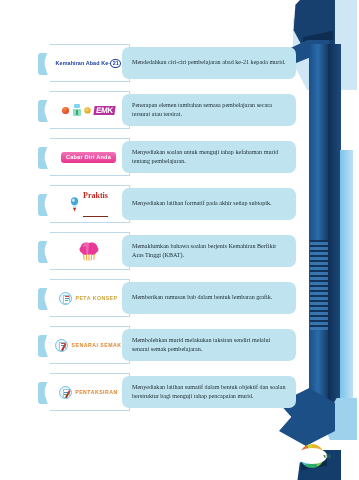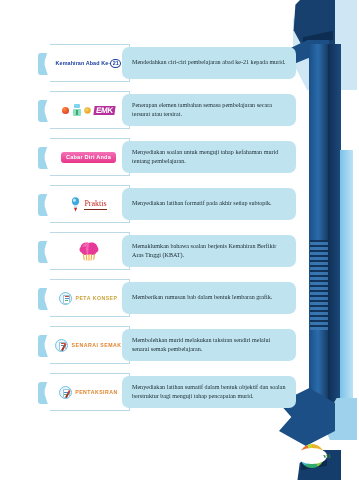--- a/index.html
+++ b/index.html
@@ -166,24 +166,24 @@
     color:#ffffff;
     background:linear-gradient(180deg,#f472b6 0%,#e8348c 100%);
     padding:2.5px 5px;
     border-radius:3px;
     white-space:nowrap;
     letter-spacing:.2px;
   }
   .praktis-txt {
     font-family:"Liberation Serif", serif;
     font-size:8px;
-    font-weight:normal;
+    font-weight:bold;
     color:#c0261f;
     border-bottom:1px solid #7a2b1e;
-    padding-bottom:1px;
+    padding-bottom:16px;
     line-height:9px;
   }
   .emk-txt {
     font-family:"Liberation Sans", sans-serif;
     font-size:8px;
     font-weight:bold;
     color:#ffffff;
     background:#b6309b;
     padding:0 2px;
     letter-spacing:-.3px;

